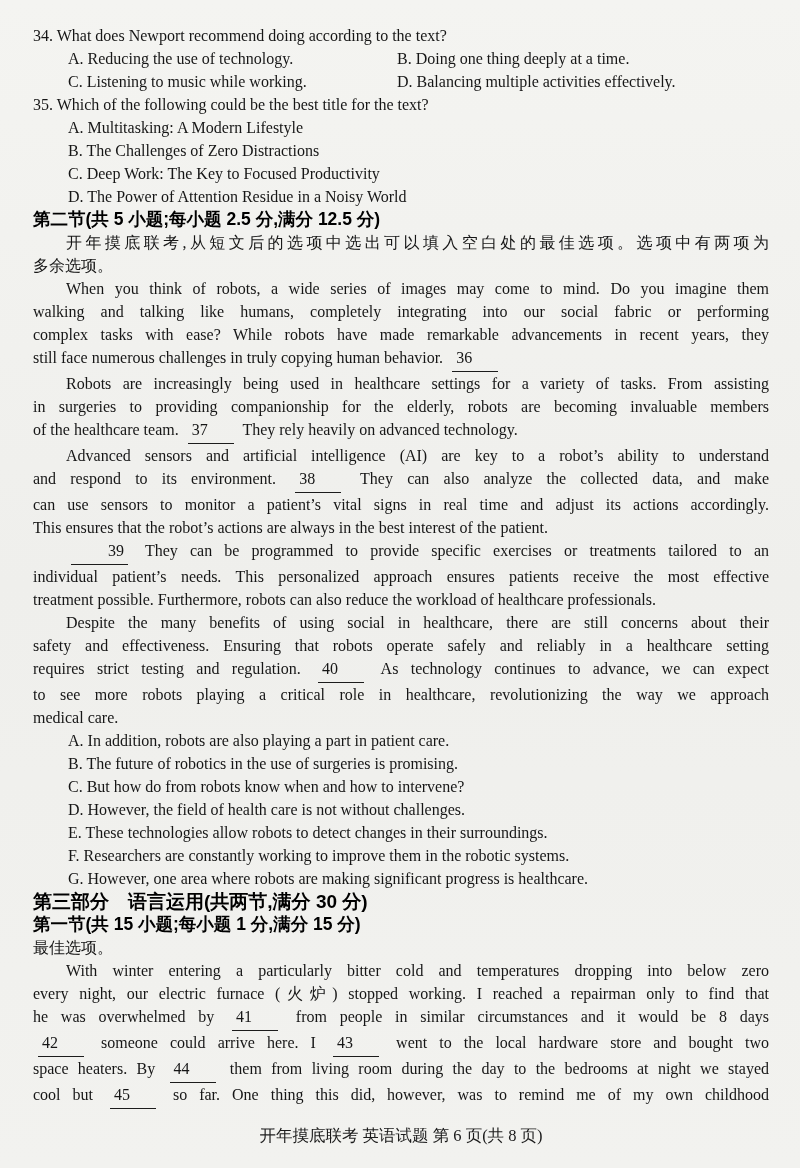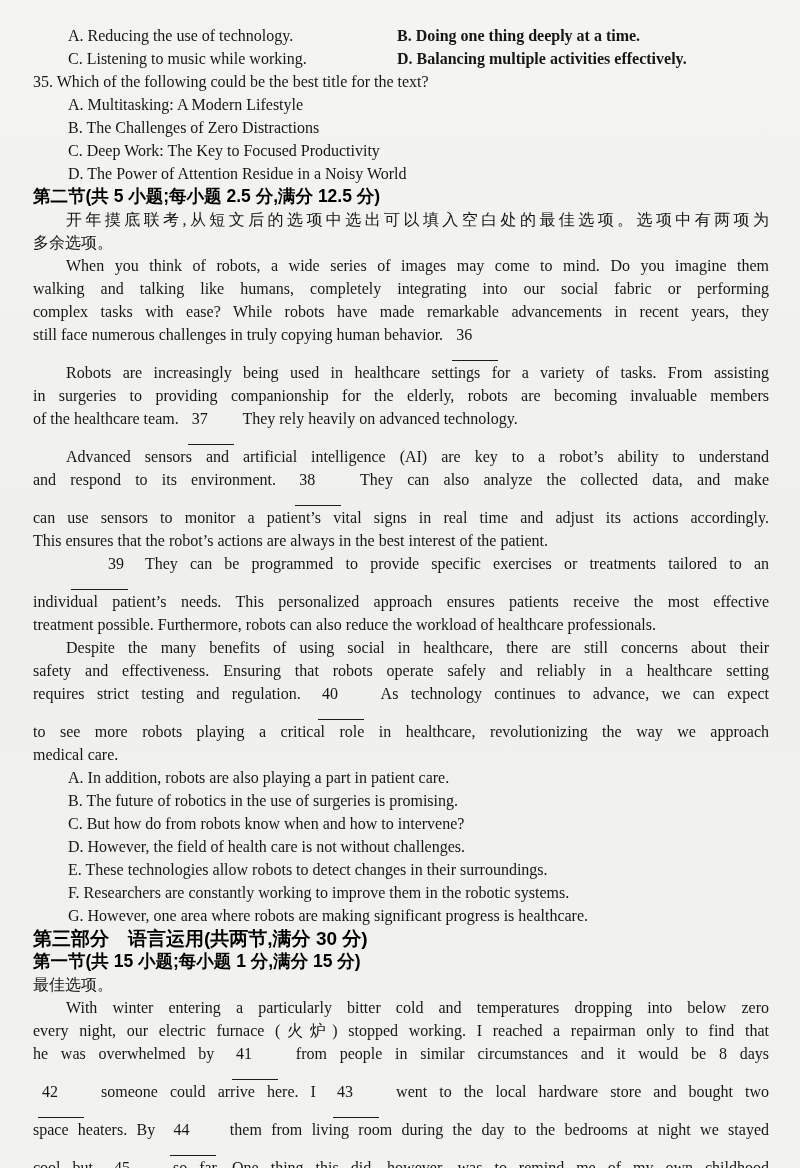--- a/index.html
+++ b/index.html
@@ -19,56 +19,57 @@
   .line { line-height: 23px; font-size: 16px; }
   .eng { text-align: justify; text-align-last: justify; }
   .eng.last { text-align-last: left; }
   .just-all .eng.last { text-align-last: justify; }
   .para .first { text-indent: 33px; }
 
   .qstem { line-height: 23px; font-size: 16px; }
   .opt { padding-left: 35px; line-height: 23px; font-size: 16px; }
   .optrow { display: flex; padding-left: 35px; }
   .optrow .c1 { width: 329px; line-height: 23px; font-size: 16px; }
-  .optrow .c2 { flex: 1; line-height: 23px; font-size: 16px; font-weight: bold; }
+  .optrow .c2 { flex: 1; line-height: 23px; font-size: 16px; }
 
   .cn-heading {
     font-family: "Liberation Sans", sans-serif;
     font-weight: 700;
     font-size: 17.5px;
     line-height: 23px;
     color: #000;
   }
   .part-heading { font-size: 19px; }
 
   .blank {
     display: inline-block;
     min-width: 46px;
     text-align: right;
-    padding: 0 4px 16px;
+    padding: 0 4px 4px;
     margin: 0 5px;
     border-bottom: 1.4px solid #1c1c1c;
     line-height: 18px;
   }
 
   .footer {
     margin-top: 15px;
     text-align: center;
     font-size: 16.5px;
     line-height: 23px;
     color: #1a1a1a;
     font-family: Liberation Serif, serif;
   }
 </style>
 </head>
 <body>
 
 <div class="page">
 
   <div>
+    <div class="qstem">34. What does Newport recommend doing according to the text?</div>
     <div class="optrow">
       <div class="c1">A. Reducing the use of technology.</div>
       <div class="c2">B. Doing one thing deeply at a time.</div>
     </div>
     <div class="optrow">
       <div class="c1">C. Listening to music while working.</div>
       <div class="c2">D. Balancing multiple activities effectively.</div>
     </div>
   </div>
 

